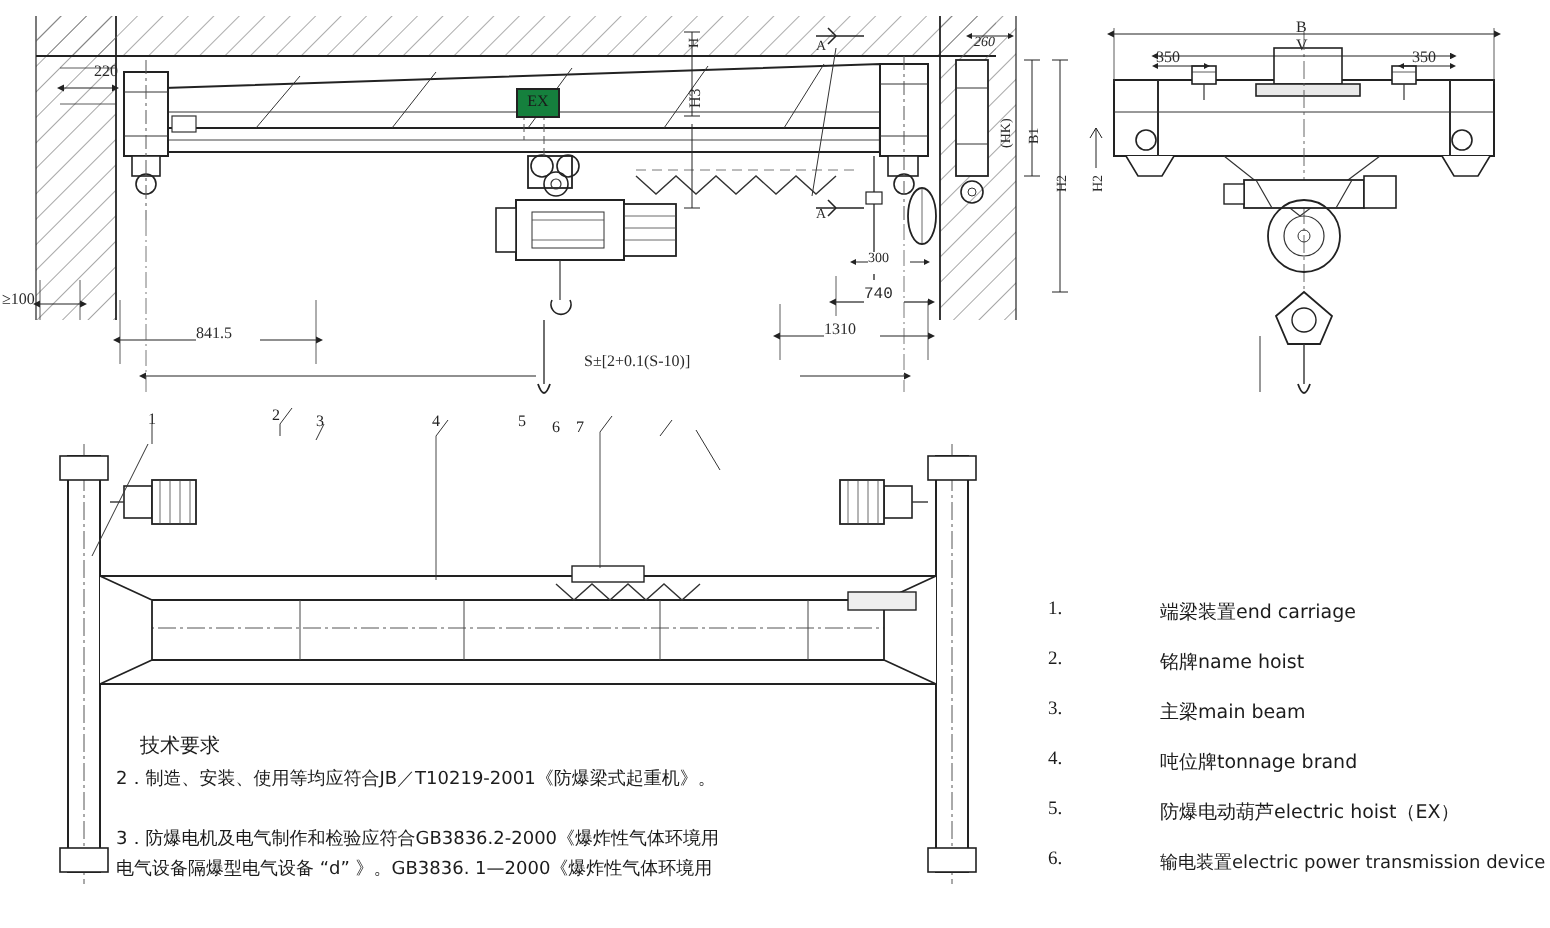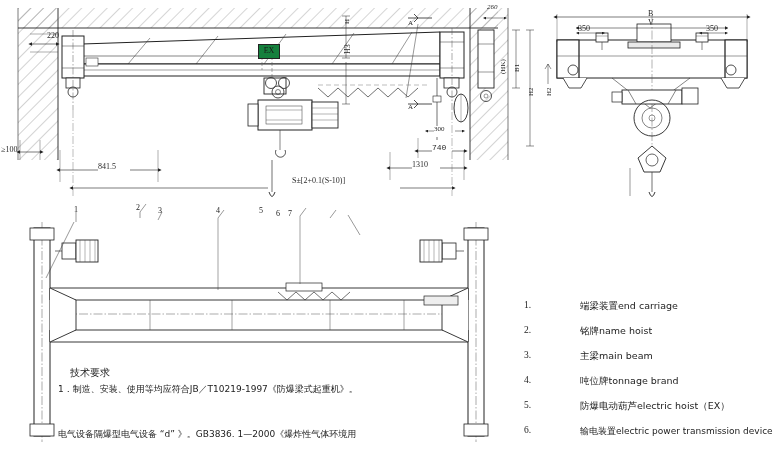--- a/index.html
+++ b/index.html
@@ -318,21 +318,21 @@
 <div class="txt dim" style="left:412px;top:161px;">1310</div>
 <div class="txt dim" style="left:432px;top:144px;font-family:Liberation Mono, monospace;">740</div>
 <div class="txt dim" style="left:434px;top:126px;font-size:7px;">300</div>
 <div class="txt dim" style="left:292px;top:177px;">S±[2+0.1(S-10)]</div>
 
 <div class="txt dimv" style="left:344px;top:54px;transform:rotate(-90deg);">H3</div>
 <div class="txt dimv" style="left:344px;top:24px;transform:rotate(-90deg);font-size:7px;">H</div>
 <div class="txt dimv" style="left:528px;top:96px;transform:rotate(-90deg);font-size:7px;">H2</div>
 <div class="txt dimv" style="left:514px;top:72px;transform:rotate(-90deg);font-size:7px;">B1</div>
 <div class="txt dimv" style="left:500px;top:74px;transform:rotate(-90deg);font-size:7px;">(HK)</div>
-<div class="txt dim" style="left:487px;top:4px;font-size:7px;font-style:italic;">260</div>
+<div class="txt dim" style="left:487px;top:18px;font-size:7px;font-style:italic;">260</div>
 
 <div class="exbox" style="left:258px;top:44px;width:20px;height:13px;">EX</div>
 
 <div class="txt dim" style="left:408px;top:20px;font-size:7px;">A</div>
 <div class="txt dim" style="left:408px;top:104px;font-size:7px;">A</div>
 
 <div class="txt dim" style="left:648px;top:10px;">B</div>
 <div class="txt dim" style="left:648px;top:19px;">V</div>
 <div class="txt dim" style="left:578px;top:25px;">350</div>
 <div class="txt dim" style="left:706px;top:25px;">350</div>
@@ -340,21 +340,22 @@
 
 <div class="callout" style="left:74px;top:205px;">1</div>
 <div class="callout" style="left:136px;top:203px;">2</div>
 <div class="callout" style="left:158px;top:206px;">3</div>
 <div class="callout" style="left:216px;top:206px;">4</div>
 <div class="callout" style="left:259px;top:206px;">5</div>
 <div class="callout" style="left:276px;top:209px;">6</div>
 <div class="callout" style="left:288px;top:209px;">7</div>
 
 <div class="tech-line" style="left:70px;top:366px;font-size:10px;">技术要求</div>
-<div class="tech-line" style="left:58px;top:383px;">1．制造、安装、使用等均应符合JB／T10219-1997《防爆梁式起重机》。</div>
+<div class="tech-line" style="left:58px;top:383px;">2．制造、安装、使用等均应符合JB／T10219-2001《防爆梁式起重机》。</div>
+<div class="tech-line" style="left:58px;top:413px;">3．防爆电机及电气制作和检验应符合GB3836.2-2000《爆炸性气体环境用</div>
 <div class="tech-line" style="left:58px;top:428px;">电气设备隔爆型电气设备 “d” 》。GB3836. 1—2000《爆炸性气体环境用</div>
 
 <div class="legend-num" style="left:524px;top:300px;">1.</div>
 <div class="legend-item cn" style="left:543px;top:300px;">端梁装置end carriage</div>
 
 <div class="legend-num" style="left:524px;top:325px;">2.</div>
 <div class="legend-item cn" style="left:543px;top:325px;">铭牌name hoist</div>
 
 <div class="legend-num" style="left:524px;top:350px;">3.</div>
 <div class="legend-item cn" style="left:543px;top:350px;">主梁main beam</div>

